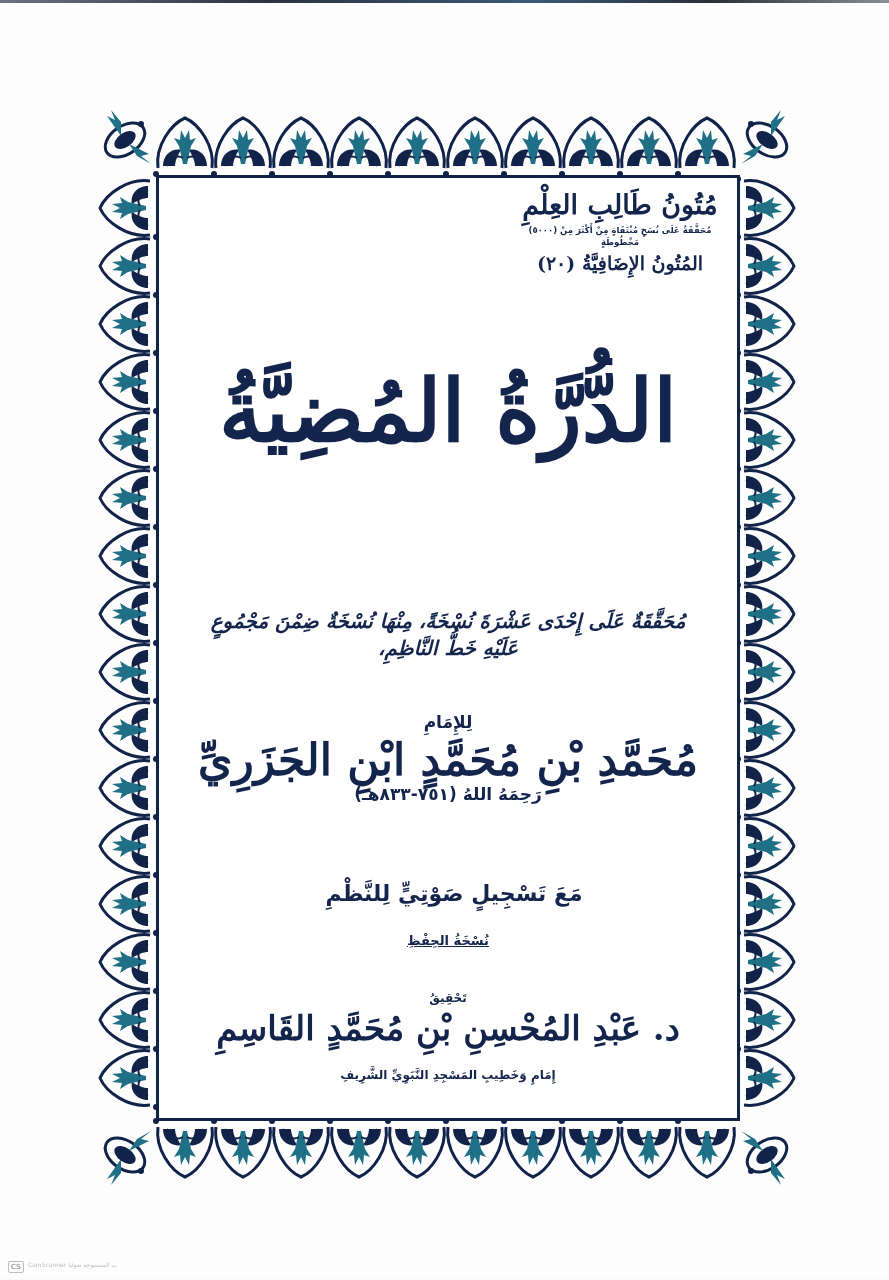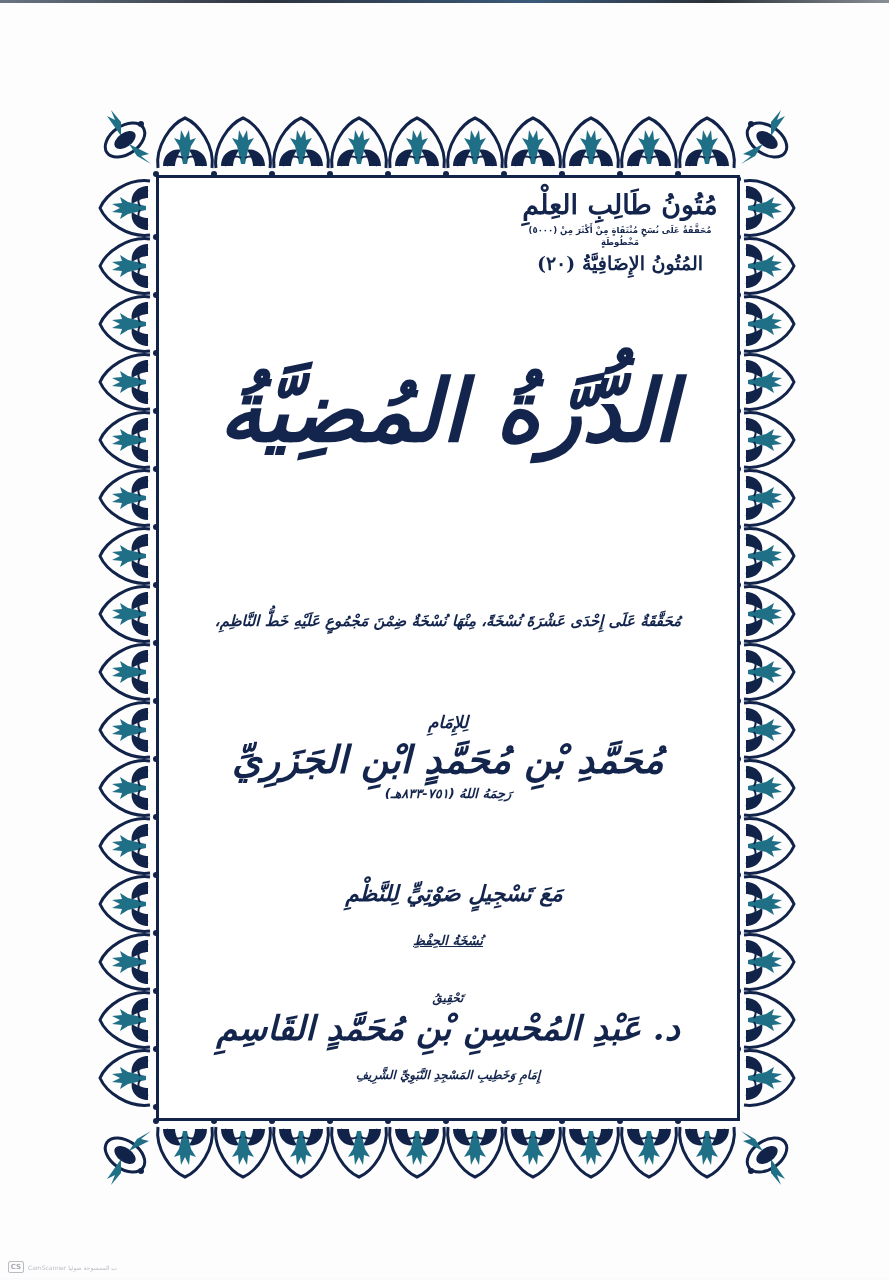--- a/index.html
+++ b/index.html
@@ -23,49 +23,49 @@
       background: #fdfdfe;
     }
     .frame-svg { position: absolute; left: 0; top: 0; }
     .inner-panel {
       position: absolute;
       left: 156px; top: 172px; width: 584px; height: 946px;
       background: #ffffff;
       border: 3px solid #12234a;
       box-sizing: border-box;
     }
-    .ar { direction: rtl; text-align: center; color: #14254d; font-family: "DejaVu Sans", sans-serif; font-style: italic; }
+    .ar { direction: rtl; text-align: center; color: #14254d; font-family: "DejaVu Sans", sans-serif; }
     .series {
       position: absolute; right: 12px; top: 10px; width: 210px;
       text-align: center; direction: rtl; color: #14254d;
     }
     .series-name { font-size: 27px; font-weight: bold; line-height: 34px; letter-spacing: -1px; font-family: "DejaVu Serif", serif; }
     .series-sub { font-size: 8.5px; font-weight: bold; line-height: 12px; margin-top: 2px; }
     .series-vol { font-size: 19px; font-weight: bold; line-height: 26px; margin-top: 2px; font-family: "DejaVu Serif", serif; }
     .title {
       position: absolute; left: 0; right: 0; top: 178px;
     }
     .title-1 { font-size: 86px; font-weight: bold; line-height: 110px; font-family: "DejaVu Serif", serif; letter-spacing: -2px; }
     .title-2 { font-size: 62px; font-weight: bold; line-height: 80px; font-family: "DejaVu Serif", serif; letter-spacing: -2px; margin-top: -6px; }
     .desc {
       position: absolute; left: 50px; right: 50px; top: 430px;
-      font-size: 15px; font-weight: bold; line-height: 27px; font-style: italic;
+      font-size: 20px; font-weight: bold; line-height: 27px; font-style: italic;
     }
     .author-block { position: absolute; left: 0; right: 0; top: 532px; }
     .author-prefix { font-size: 17px; font-weight: bold; line-height: 24px; text-align: center; }
-    .author-name { font-size: 38px; font-weight: bold; line-height: 52px; font-family: "DejaVu Serif", serif; letter-spacing: -1px; }
-    .author-dates { font-size: 13px; font-weight: bold; line-height: 20px; margin-top: -2px; }
+    .author-name { font-size: 44px; font-weight: bold; line-height: 52px; font-family: "DejaVu Serif", serif; letter-spacing: -1px; }
+    .author-dates { font-size: 17px; font-weight: bold; line-height: 20px; margin-top: -2px; }
     .audio-note { position: absolute; left: 0; right: 0; top: 700px; font-size: 22px; font-weight: bold; line-height: 32px; padding-left: 12px; }
     .edition { position: absolute; left: 0; right: 0; top: 752px; font-size: 13px; font-weight: bold; line-height: 22px; text-decoration: underline; }
     .editor-block { position: absolute; left: 0; right: 0; top: 812px; }
     .editor-role { font-size: 12px; font-weight: bold; line-height: 16px; }
     .editor-name { font-size: 34px; font-weight: bold; line-height: 44px; font-family: "DejaVu Serif", serif; letter-spacing: -1px; }
     .editor-title { font-size: 12px; font-weight: bold; line-height: 18px; margin-top: 16px; }
     .watermark {
-      position: absolute; left: 8px; bottom: 5px; display: flex; align-items: center; gap: 4px;
+      position: absolute; left: 8px; bottom: 5px; display: flex; gap: 4px;
       color: #b9bcc2; font-size: 6px;
     }
     .cs-logo {
       width: 14px; height: 10px; border: 1px solid #b9bcc2; border-radius: 2px;
       font-size: 7px; line-height: 10px; text-align: center; color: #a8abb2; font-weight: bold;
     }
   </style>
 </head>
 <body>
 

